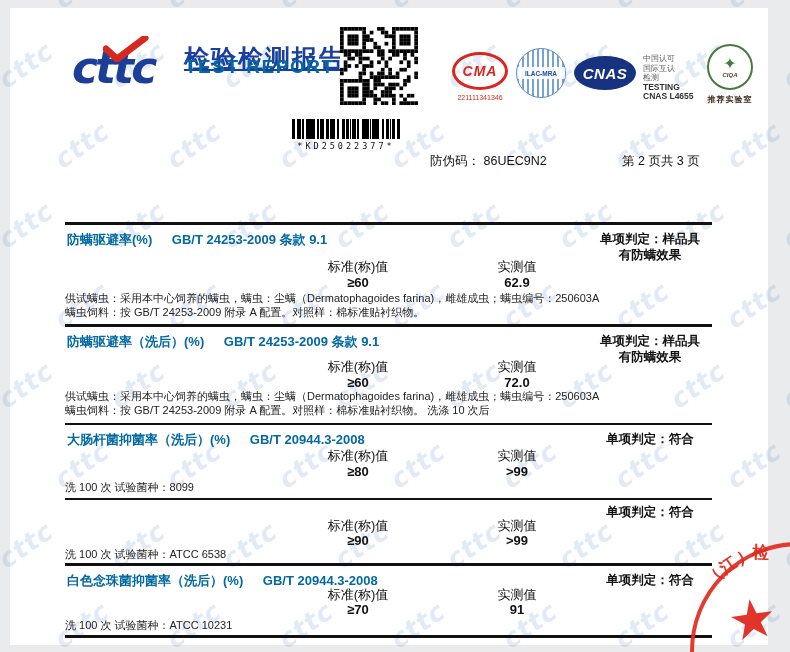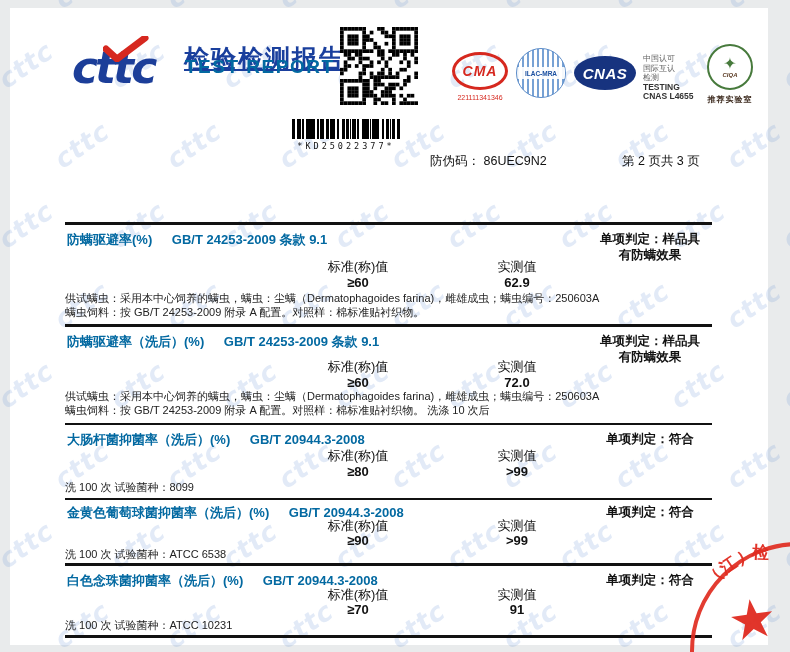--- a/index.html
+++ b/index.html
@@ -479,24 +479,20 @@
           <span class="vline">单项判定：符合</span>
         </div>
         <span class="col-std lbl" style="top:22px">标准(称)值</span>
         <span class="col-meas lbl" style="top:22px">实测值</span>
         <span class="col-std val" style="top:39px">≥80</span>
         <span class="col-meas val" style="top:39px">&gt;99</span>
         <div class="note" style="top:55px">洗 100 次 试验菌种：8099</div>
       </div>
 
       <div class="section" style="height:66px;border-bottom-width:3px">
-        <div class="head" style="top:4px">
-          <span class="item">金黄色葡萄球菌抑菌率（洗后）(%)</span>
-          <span class="method">GB/T 20944.3-2008</span>
-        </div>
         <div class="verdict" style="top:4px">
           <span class="vline">单项判定：符合</span>
         </div>
         <span class="col-std lbl" style="top:17px">标准(称)值</span>
         <span class="col-meas lbl" style="top:17px">实测值</span>
         <span class="col-std val" style="top:33px">≥90</span>
         <span class="col-meas val" style="top:33px">&gt;99</span>
         <div class="note" style="top:47px">洗 100 次 试验菌种：ATCC 6538</div>
       </div>
 

